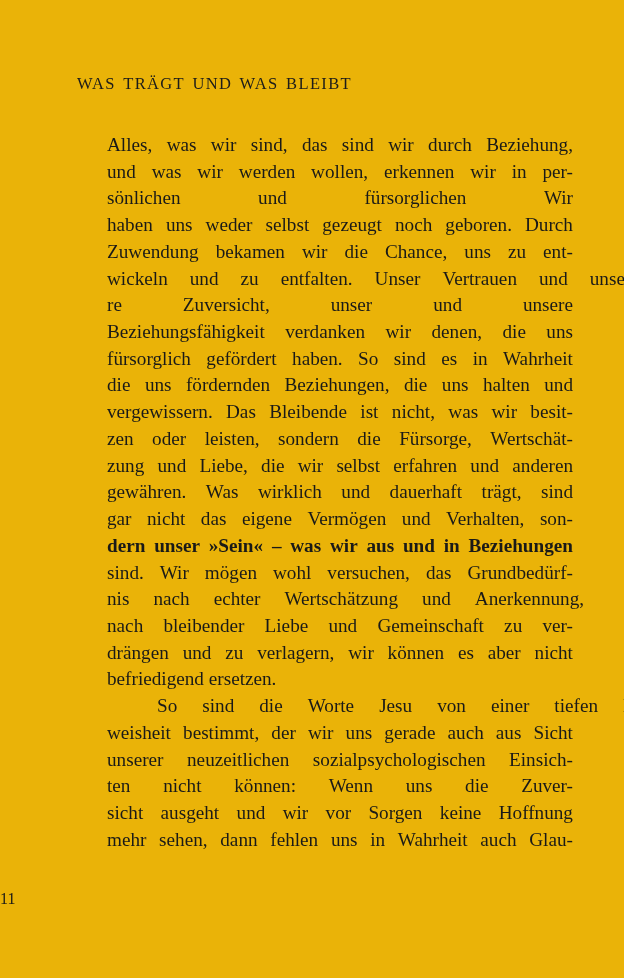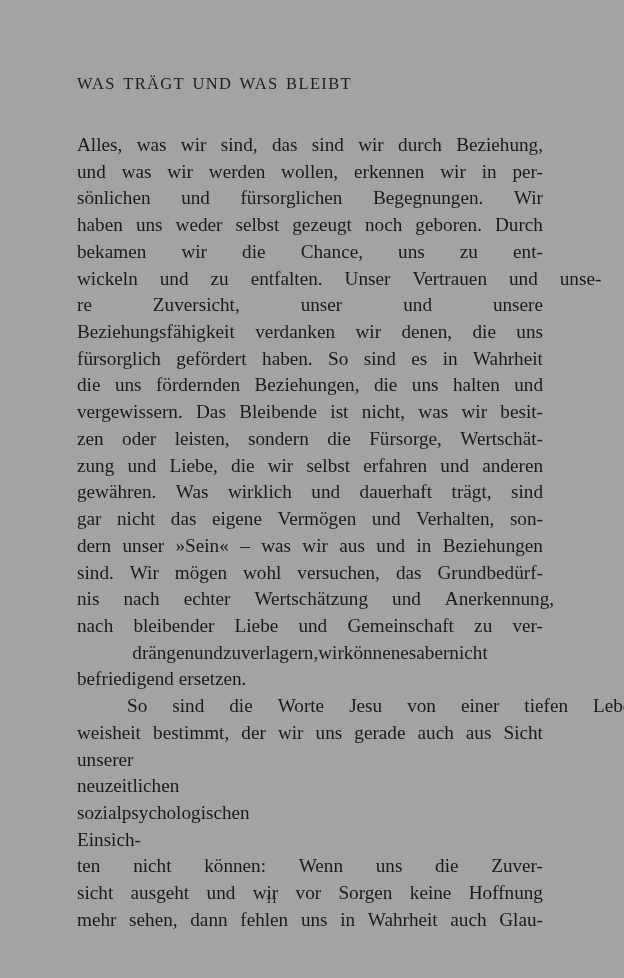--- a/index.html
+++ b/index.html
@@ -16,21 +16,21 @@
     overflow: hidden;
     position: relative;
   }
 
   .page {
     position: absolute;
     left: 0;
     top: 0;
     width: 624px;
     height: 978px;
-    background: #a3a3a3;
+    background: #eab308;
   }
 
   
   .running-head {
     position: absolute;
     left: 77px;
     top: 74px;
     width: 470px;
     font-size: 16.5px;
     line-height: 20px;
@@ -55,20 +55,21 @@
     margin: 0;
     font-size: 19.2px;
     line-height: 26.72px;
     color: #1a1a18;
     text-align: left;
   }
 
   .para .line {
     display: block;
     white-space: nowrap;
+    margin-left: 30px;
   }
 
   
   .para .line.j {
     display: flex;
     justify-content: space-between;
     width: 466px;
   }
   .para .line.j > span {
     white-space: pre;
@@ -81,22 +82,22 @@
   .para + .para {
     margin-top: 0;
   }
 
   
   .folio {
     position: absolute;
     left: 0;
     top: 886px;
     width: 543px;
-    text-align: center;
-    font-size: 12px;
+    text-align: left;
+    font-size: 16px;
     line-height: 26px;
     color: #1a1a18;
     font-family: "Liberation Serif", "DejaVu Serif", serif;
   }
 </style>
 </head>
 <body>
 
 <div class="page">
 
@@ -123,34 +124,34 @@
           <span>wollen,</span>
           <span>erkennen</span>
           <span>wir</span>
           <span>in</span>
           <span>per-</span>
         </span>
         <span class="line j" style="width: 466px; font-family: Liberation Serif, serif;">
           <span>sönlichen</span>
           <span>und</span>
           <span>fürsorglichen</span>
-          <span>Begegnungen.</span>
           <span>Wir</span>
         </span>
         <span class="line j" style="width: 466px;">
           <span>haben</span>
           <span>uns</span>
           <span>weder</span>
           <span>selbst</span>
           <span>gezeugt</span>
           <span>noch</span>
           <span>geboren.</span>
           <span>Durch</span>
         </span>
         <span class="line j" style="width: 466px;">
+          <span>Zuwendung</span>
           <span>bekamen</span>
           <span>wir</span>
           <span>die</span>
           <span>Chance,</span>
           <span>uns</span>
           <span>zu</span>
           <span>ent-</span>
         </span>
         <span class="line j" style="width: 466px; gap: 22px;">
           <span>wickeln</span>
@@ -239,21 +240,21 @@
         <span class="line j" style="width: 466px;">
           <span>gar</span>
           <span>nicht</span>
           <span>das</span>
           <span>eigene</span>
           <span>Vermögen</span>
           <span>und</span>
           <span>Verhalten,</span>
           <span>son-</span>
         </span>
-        <span class="line j" style="width: 466px;">
+        <span class="line j" style="width: 466px; font-weight: bold;">
           <span>dern</span>
           <span>unser</span>
           <span>»Sein«</span>
           <span>–</span>
           <span>was</span>
           <span>wir</span>
           <span>aus</span>
           <span>und</span>
           <span>in</span>
           <span>Beziehungen</span>
@@ -277,21 +278,21 @@
         </span>
         <span class="line j" style="width: 466px;">
           <span>nach</span>
           <span>bleibender</span>
           <span>Liebe</span>
           <span>und</span>
           <span>Gemeinschaft</span>
           <span>zu</span>
           <span>ver-</span>
         </span>
-        <span class="line j" style="width: 466px; justify-content: center;">
+        <span class="line j" style="width: 466px;">
           <span>drängen</span>
           <span>und</span>
           <span>zu</span>
           <span>verlagern,</span>
           <span>wir</span>
           <span>können</span>
           <span>es</span>
           <span>aber</span>
           <span>nicht</span>
         </span>
@@ -313,21 +314,21 @@
           <span>weisheit</span>
           <span>bestimmt,</span>
           <span>der</span>
           <span>wir</span>
           <span>uns</span>
           <span>gerade</span>
           <span>auch</span>
           <span>aus</span>
           <span>Sicht</span>
         </span>
-        <span class="line j" style="width: 466px; flex-direction: column;">
+        <span class="line j" style="width: 466px;">
           <span>unserer</span>
           <span>neuzeitlichen</span>
           <span>sozialpsychologischen</span>
           <span>Einsich-</span>
         </span>
         <span class="line j" style="width: 466px;">
           <span>ten</span>
           <span>nicht</span>
           <span>können:</span>
           <span>Wenn</span>

